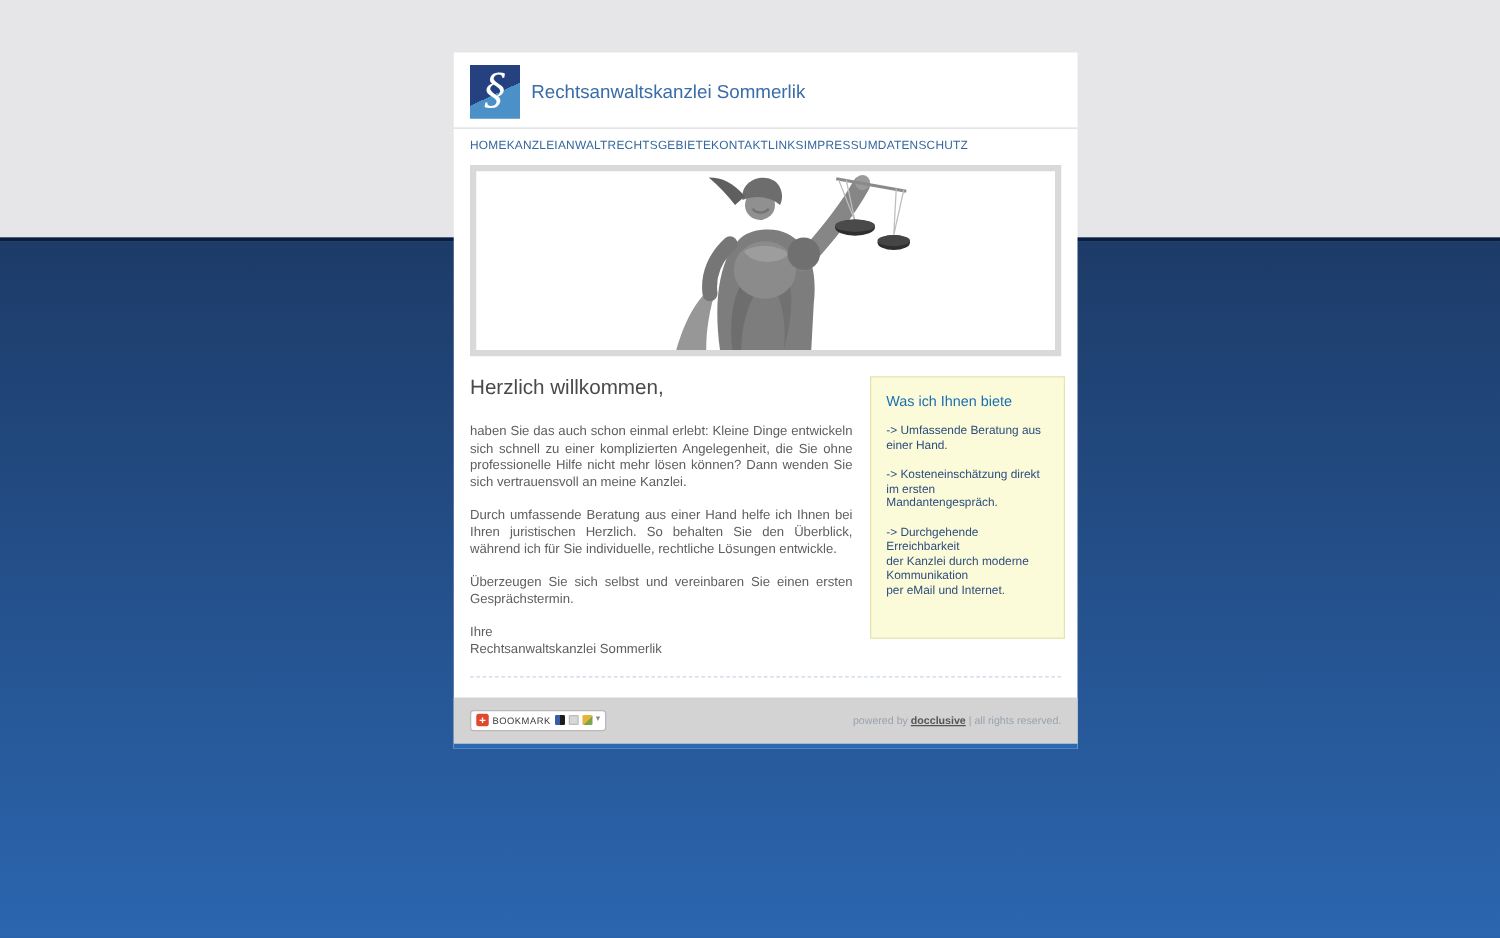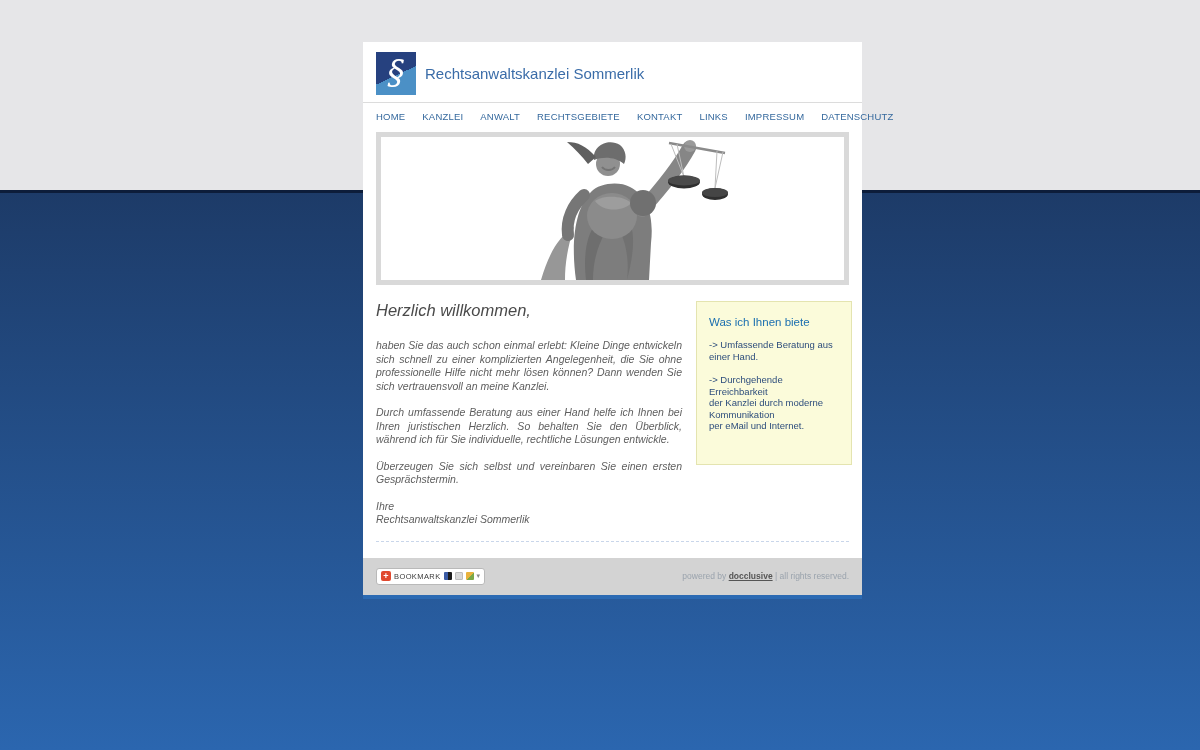--- a/index.html
+++ b/index.html
@@ -18,32 +18,32 @@
   .site-header{display:flex;align-items:center;gap:9px;padding:10px 13px 7px 13px;
     border-bottom:1px solid #dcdcdc;margin:0 0 0 0;}
   .logo{width:40px;height:43px;flex:0 0 40px;cursor:pointer;
     background:linear-gradient(155deg,#26417f 0,#26417f 53%,#4b90c6 53%,#4b90c6 100%);
     display:flex;align-items:center;justify-content:center;}
   .logo-glyph{color:#ffffff;font-family:"DejaVu Serif",serif;font-style:italic;
     font-size:34px;line-height:1;margin-top:-3px;}
   .site-title{color:#3a6ca8;font-size:15px;font-weight:normal;margin:0;}
 
   
-  .main-nav{display:flex;gap:17px;padding:8px 13px 7px 13px;}
+  .main-nav{display:flex;padding:8px 13px 7px 13px;}
   .main-nav a{color:#34689d;font-size:9.5px;letter-spacing:.2px;text-decoration:none;cursor:pointer;}
 
   
   .hero{margin:3px 13px 0 13px;border:5px solid #d9d9d9;height:143px;background:#ffffff;
     position:relative;overflow:hidden;}
   .hero svg{display:block;}
 
   
   .main-section{margin:0 13px;padding:16px 0 14px 0;display:flex;gap:14px;
     border-bottom:1px dashed #c9d6ea;}
-  .content-col{width:306px;flex:0 0 306px;font-style:italic;}
+  .content-col{width:306px;flex:0 0 306px;}
   .welcome-heading{font-size:16.5px;font-weight:normal;color:#4a4a4a;margin:0 0 19px 0;}
   .content-col p{font-size:10.5px;line-height:13.5px;color:#5e5e5e;text-align:justify;
     margin:0 0 13px 0;}
   .signature{white-space:pre-line;text-align:left !important;margin-bottom:0 !important;}
 
   .sidebar-col{width:156px;flex:0 0 156px;}
   .offer-box{background:#fbfbda;border:1px solid #e4e4b0;padding:14px 12px 20px 12px;}
   .offer-title{color:#1b6fb0;font-size:11.5px;font-weight:normal;margin:0 0 11px 0;}
   .offer-item{color:#2d4d7c;font-size:9.5px;line-height:11.5px;margin:0 0 12px 0;
     white-space:pre-line;}
@@ -131,20 +131,22 @@
       <p>Durch umfassende Beratung aus einer Hand helfe ich Ihnen bei Ihren juristischen Herzlich. So behalten Sie den Überblick, während ich für Sie individuelle, rechtliche Lösungen entwickle.</p>
       <p>Überzeugen Sie sich selbst und vereinbaren Sie einen ersten Gesprächstermin.</p>
       <p class="signature">Ihre
 Rechtsanwaltskanzlei Sommerlik</p>
     </div>
 
     <div class="sidebar-col">
       <div class="offer-box">
         <h3 class="offer-title">Was ich Ihnen biete</h3>
         <div class="offer-item">-&gt; Umfassende Beratung aus einer Hand.</div>
+        <div class="offer-item">-&gt; Kosteneinschätzung direkt im ersten
+Mandantengespräch.</div>
         <div class="offer-item">-&gt; Durchgehende Erreichbarkeit
 der Kanzlei durch moderne Kommunikation
 per eMail und Internet.</div>
       </div>
     </div>
   </div>
 
   <footer class="site-footer">
     <div class="bookmark-widget">
       <span class="bm-add">+</span>

